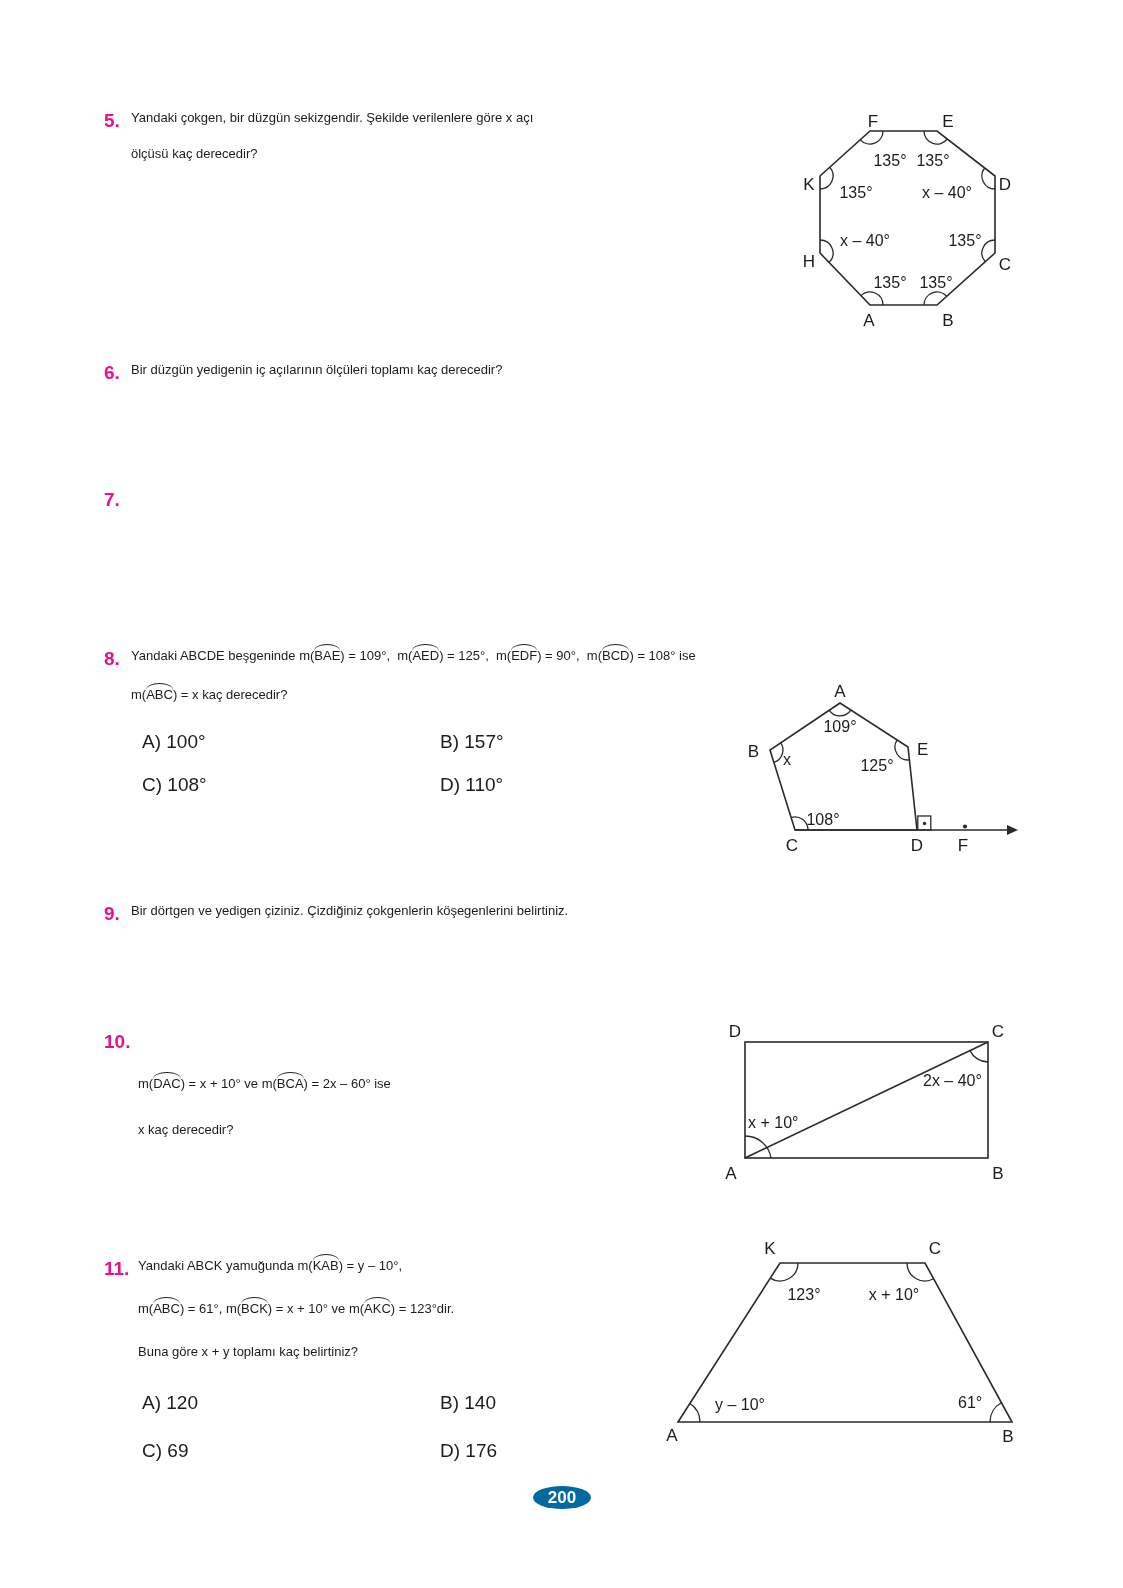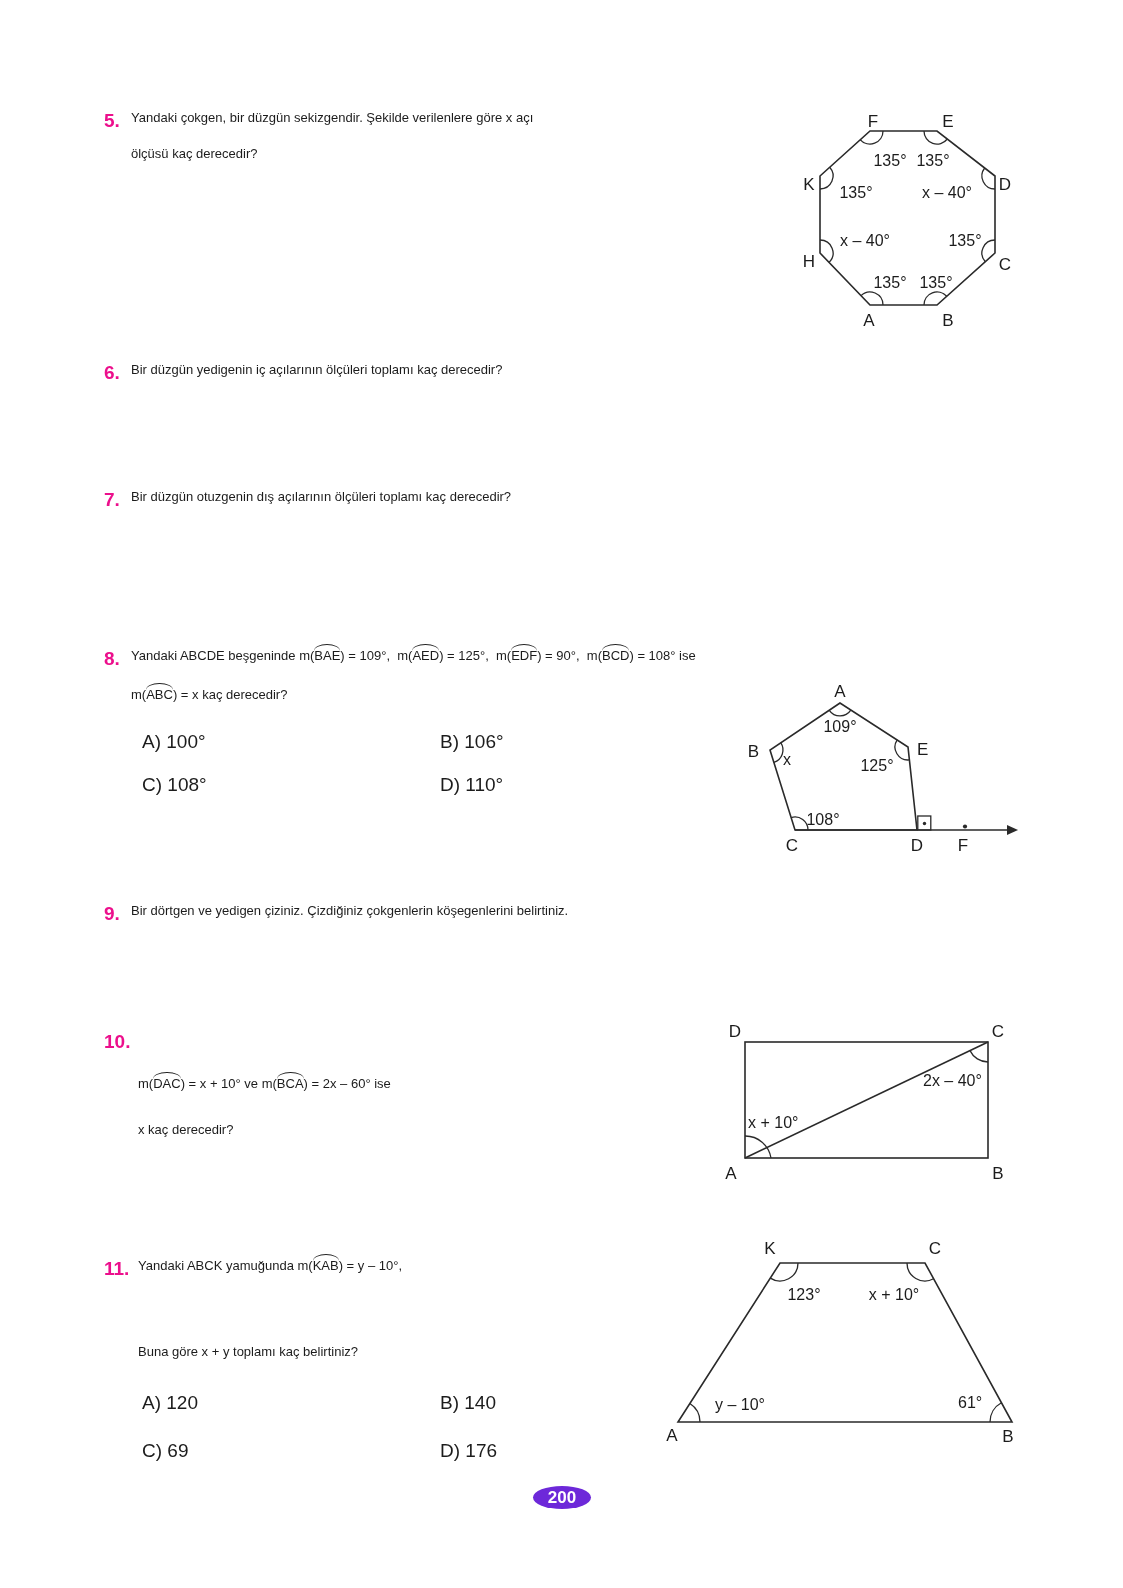--- a/index.html
+++ b/index.html
@@ -11,21 +11,21 @@
   .arc{position:relative;display:inline-block;}
   .arc::before{content:"";position:absolute;left:0;right:0;top:-4px;height:6px;
                border-top:1.7px solid #222;border-radius:50% / 100% 100% 0 0;}
   svg.diagram{position:absolute;overflow:visible;}
   svg.diagram text{font-family:"Liberation Sans",sans-serif;fill:#1c1c1c;}
   .vlabel{font-size:17px;}
   .alabel{font-size:16px;}
   .shape{fill:none;stroke:#2a2a2a;stroke-width:1.6px;}
   .aarc{fill:none;stroke:#2a2a2a;stroke-width:1.3px;}
   .badge{position:absolute;left:533px;top:1486px;width:58px;height:23px;border-radius:50%;
-         background:#6d28d9;color:#fff;font-size:17px;font-weight:bold;
+         background:#0369a1;color:#fff;font-size:17px;font-weight:bold;
          display:flex;align-items:center;justify-content:center;}
 </style>
 </head>
 <body>
 
 <div class="page">
 
   <span class="qnum" style="left:104px;top:110px">5.</span>
   <div class="qline" style="left:131px;top:110px">Yandaki çokgen, bir düzgün sekizgendir. Şekilde verilenlere göre x açı</div>
   <div class="qline" style="left:131px;top:146px">ölçüsü kaç derecedir?</div>
@@ -55,27 +55,26 @@
     <text class="alabel" x="75" y="140" text-anchor="middle">x – 40°</text>
     <text class="alabel" x="175" y="140" text-anchor="middle">135°</text>
     <text class="alabel" x="100" y="182" text-anchor="middle">135°</text>
     <text class="alabel" x="146" y="182" text-anchor="middle">135°</text>
   </svg>
 
   <span class="qnum" style="left:104px;top:362px">6.</span>
   <div class="qline" style="left:131px;top:362px">Bir düzgün yedigenin iç açılarının ölçüleri toplamı kaç derecedir?</div>
 
   <span class="qnum" style="left:104px;top:489px">7.</span>
-  <div class="qline" style="left:131px;top:489px">Bir düzgün otuzgenin dış açılarının ölçüleri toplamı kaç derecedir?</div>
 
   <span class="qnum" style="left:104px;top:648px">8.</span>
   <div class="qline" style="left:131px;top:648px"><span>Yandaki ABCDE beşgeninde </span><span>m(</span><span class="arc">BAE</span><span>) = 109°,  </span><span>m(</span><span class="arc">AED</span><span>) = 125°,  </span><span>m(</span><span class="arc">EDF</span><span>) = 90°,  </span><span>m(</span><span class="arc">BCD</span><span>) = 108° ise</span></div>
   <div class="qline" style="left:131px;top:687px"><span>m(</span><span class="arc">ABC</span><span>) = x kaç derecedir?</span></div>
   <span class="opt" style="left:142px;top:731px">A) 100°</span>
-  <span class="opt" style="left:440px;top:731px">B) 106°</span>
+  <span class="opt" style="left:440px;top:731px">B) 157°</span>
   <span class="opt" style="left:142px;top:774px">C) 108°</span>
   <span class="opt" style="left:440px;top:774px">D) 110°</span>
 
   <svg class="diagram" style="left:735px;top:670px" width="290" height="195" viewBox="0 0 290 195">
     <polygon class="shape" points="105,33 35,80 60,160 182,160 173,77"></polygon>
     <line class="shape" x1="60" y1="160" x2="272" y2="160"></line>
     <polygon points="272,155 283,160 272,165" fill="#2a2a2a"></polygon>
     <path class="aarc" d="M115.8,40.2 A13 13 0 0 1 94.3,40.3"></path>
     <path class="aarc" d="M45.7,72.7 A13 13 0 0 1 38.9,92.4"></path>
     <path class="aarc" d="M174.4,89.9 A13 13 0 0 1 162.2,69.8"></path>
@@ -110,20 +109,21 @@
     <text class="vlabel" x="20" y="22" text-anchor="middle">D</text>
     <text class="vlabel" x="283" y="22" text-anchor="middle">C</text>
     <text class="vlabel" x="16" y="164" text-anchor="middle">A</text>
     <text class="vlabel" x="283" y="164" text-anchor="middle">B</text>
     <text class="alabel" x="33" y="113" text-anchor="start">x + 10°</text>
     <text class="alabel" x="208" y="71" text-anchor="start">2x – 40°</text>
   </svg>
 
   <span class="qnum" style="left:104px;top:1258px">11.</span>
   <div class="qline" style="left:138px;top:1258px"><span>Yandaki ABCK yamuğunda m(</span><span class="arc">KAB</span><span>) = y – 10°,</span></div>
+  <div class="qline" style="left:138px;top:1301px"><span>m(</span><span class="arc">ABC</span><span>) = 61°, m(</span><span class="arc">BCK</span><span>) = x + 10° ve m(</span><span class="arc">AKC</span><span>) = 123°dir.</span></div>
   <div class="qline" style="left:138px;top:1344px">Buna göre x + y toplamı kaç belirtiniz?</div>
   <span class="opt" style="left:142px;top:1392px">A) 120</span>
   <span class="opt" style="left:440px;top:1392px">B) 140</span>
   <span class="opt" style="left:142px;top:1440px">C) 69</span>
   <span class="opt" style="left:440px;top:1440px">D) 176</span>
 
   <svg class="diagram" style="left:650px;top:1228px" width="375" height="222" viewBox="0 0 375 222">
     <polygon class="shape" points="130,35 275,35 362,194 28,194"></polygon>
     <path class="aarc" d="M148,35 A18 18 0 0 1 120.3,50.1"></path>
     <path class="aarc" d="M283.6,50.8 A18 18 0 0 1 257,35"></path>

